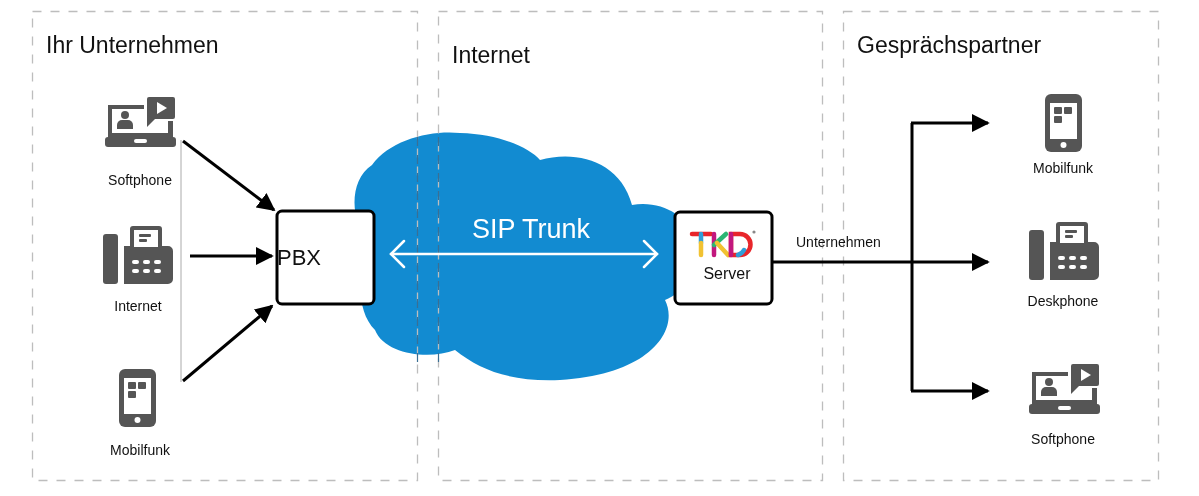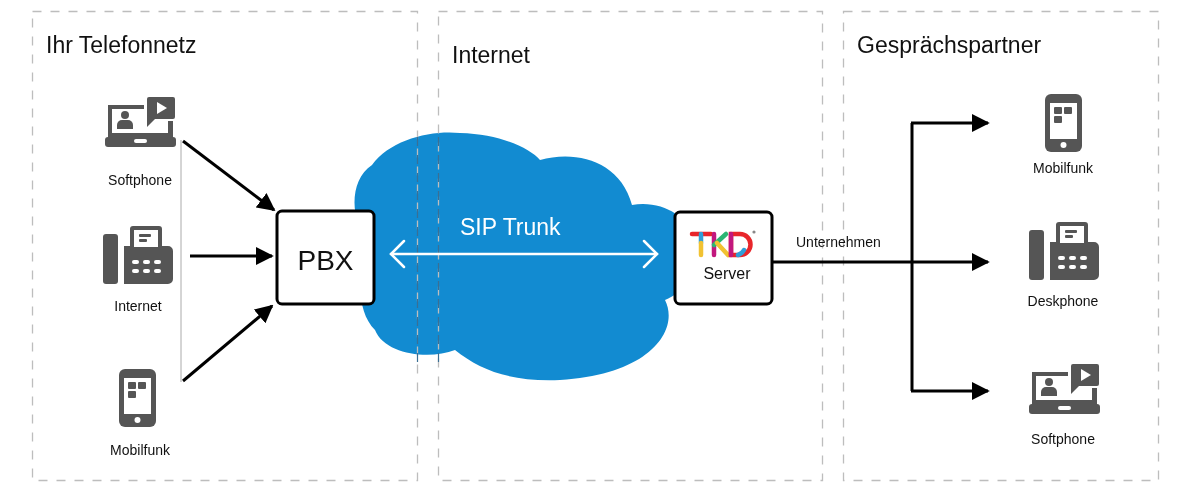--- a/index.html
+++ b/index.html
@@ -1,22 +1,22 @@
 <!DOCTYPE html>
 <html><head>
 <meta charset="utf-8">
 <style>
   html, body { margin: 0; padding: 0; background: #ffffff; }
   body { width: 1199px; height: 496px; position: relative; overflow: hidden;
          font-family: "Liberation Sans", sans-serif; color: #111; }
   svg.diagram { position: absolute; left: 0; top: 0; width: 1199px; height: 496px; }
   .panel-title { position: absolute; font-size: 23px; color: #111; }
   .dev-label { position: absolute; font-size: 14px; color: #111; text-align: center; width: 120px; }
-  .box-label { position: absolute; font-size: 28px; color: #111; text-align: center; }
-  .sip-label { position: absolute; font-size: 23px; color: #ffffff; }
+  .box-label { position: absolute; font-size: 22px; color: #111; }
+  .sip-label { position: absolute; font-size: 27px; color: #ffffff; margin-left: 12px; }
   .tel-label { position: absolute; font-size: 14px; color: #111; }
   .server-label { position: absolute; font-size: 16px; color: #111; text-align: center; width: 104px; }
 </style>
 </head>
 <body>
 
 <svg class="diagram" viewBox="0 0 1199 496">
   <defs>
     <marker id="arrowBlack" viewBox="0 0 10 10" refX="9" refY="5" markerWidth="6" markerHeight="6" orient="auto" markerUnits="strokeWidth">
       <path d="M0,0 L10,5 L0,10 z" fill="#000"></path>
@@ -124,21 +124,21 @@
     <line x1="912" y1="123" x2="912" y2="391"></line>
     <line x1="911" y1="123" x2="988" y2="123" marker-end="url(#arrowBlack)"></line>
     <line x1="911" y1="391" x2="988" y2="391" marker-end="url(#arrowBlack)"></line>
   </g>
 
   <use href="#ico-phone" x="1045" y="94"></use>
   <use href="#ico-desk" x="1029" y="222"></use>
   <use href="#ico-laptop" x="1029" y="364"></use>
 </svg>
 
-<div class="panel-title" style="left:46px; top:32px;">Ihr Telefonnetz</div>
+<div class="panel-title" style="left:46px; top:32px;">Ihr Unternehmen</div>
 <div class="panel-title" style="left:452px; top:42px;">Internet</div>
 <div class="panel-title" style="left:857px; top:32px;">Gesprächspartner</div>
 
 <div class="dev-label" style="left:80px; top:172px;">Softphone</div>
 <div class="dev-label" style="left:78px; top:298px;">Internet</div>
 <div class="dev-label" style="left:80px; top:442px;">Mobilfunk</div>
 
 <div class="box-label" style="left:277px; top:245px; width:97px;">PBX</div>
 
 <div class="sip-label" style="left:460px; top:214px;">SIP Trunk</div>

